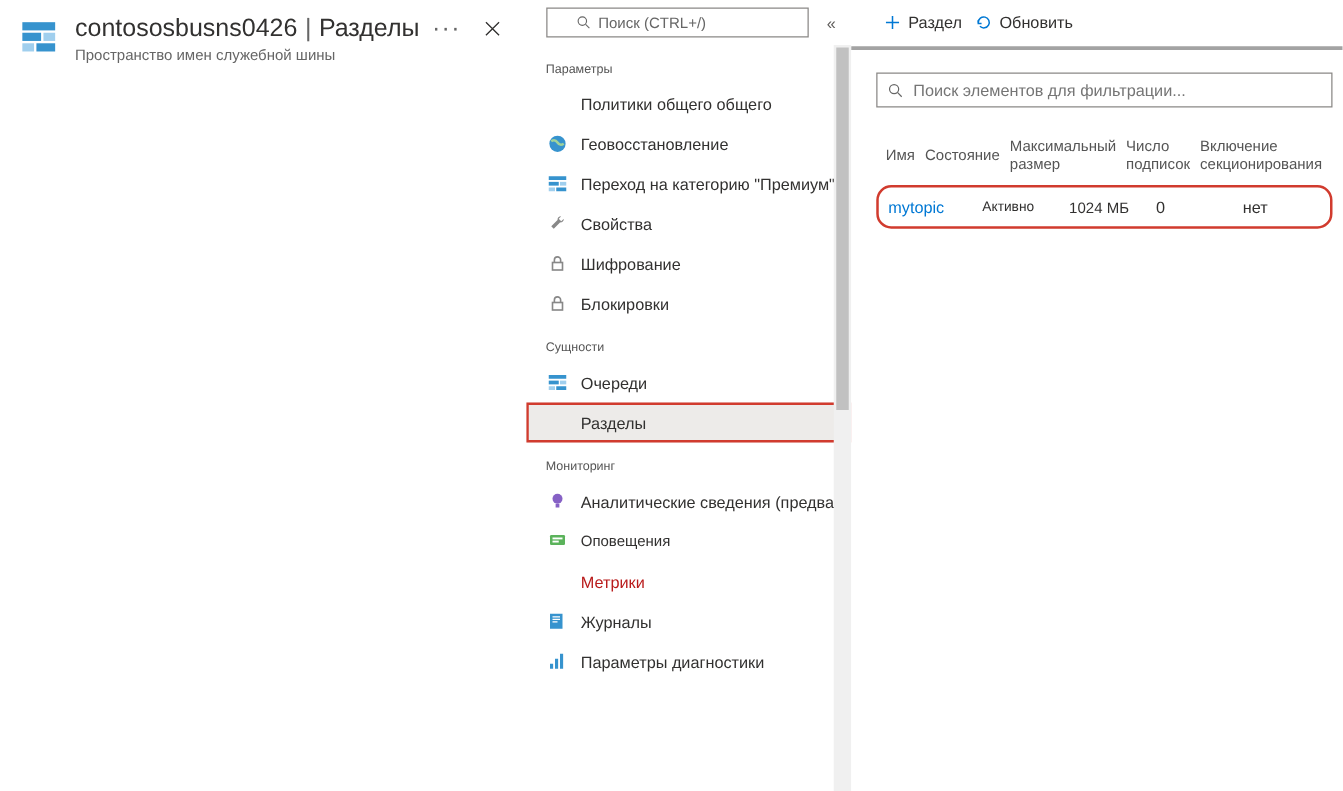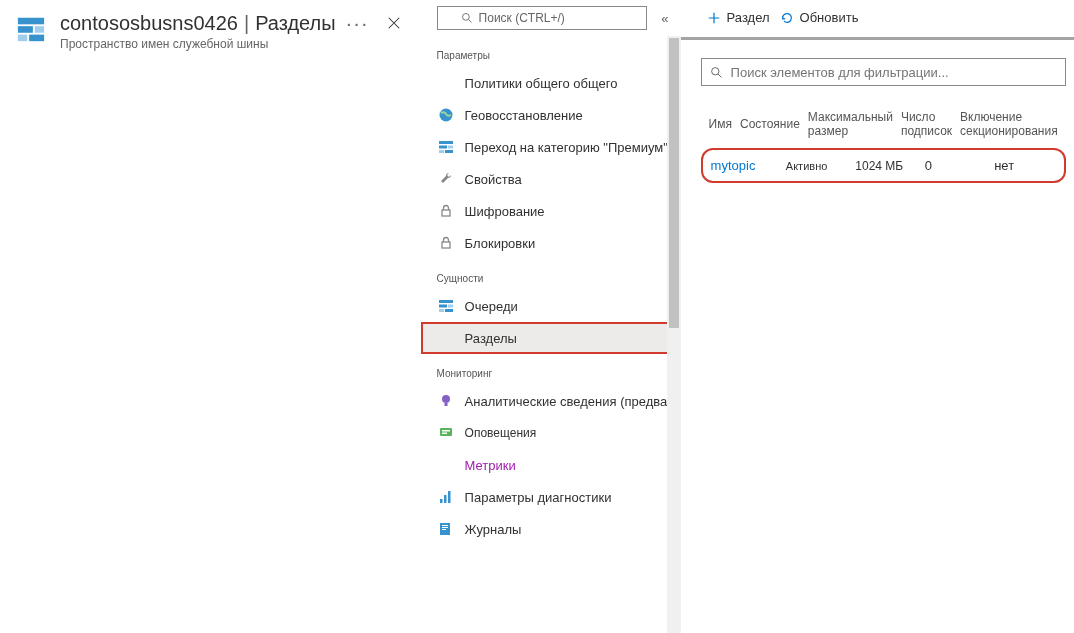--- a/index.html
+++ b/index.html
@@ -120,21 +120,21 @@
     outline-offset: -2px;
   }
   .nav-icon {
     width: 18px; height: 18px;
     flex: 0 0 18px;
     display: inline-flex;
     align-items: center;
     justify-content: center;
   }
   .nav-item.no-icon .nav-icon { visibility: hidden; }
-  .nav-item.metrics .nav-label { color: #a21caf; }
+  .nav-item.metrics .nav-label { color: #b91c1c; }
   .scrollbar-track {
     position: absolute;
     right: 0; top: 0; bottom: 0;
     width: 14px;
     background: #f0f0f0;
   }
   .scrollbar-thumb {
     position: absolute;
     top: 2px; left: 2px;
     width: 10px;
@@ -355,37 +355,37 @@
             </span>
             <span class="nav-label" style="font-size:12px;">Оповещения</span>
           </div>
           <div class="nav-item no-icon metrics">
             <span class="nav-icon"></span>
             <span class="nav-label">Метрики</span>
           </div>
           <div class="nav-item">
             <span class="nav-icon">
               <svg viewBox="0 0 16 16" width="16" height="16">
-                  <rect x="2" y="10" width="2.5" height="4" fill="#3693ce"></rect>
-                  <rect x="6" y="6" width="2.5" height="8" fill="#3693ce"></rect>
-                  <rect x="10" y="2" width="2.5" height="12" fill="#3693ce"></rect>
-                </svg>
-            </span>
-            <span class="nav-label">Параметры диагностики</span>
-          </div>
-          <div class="nav-item">
-            <span class="nav-icon">
-              <svg viewBox="0 0 16 16" width="16" height="16">
                   <rect x="2" y="2" width="10" height="12" fill="#3693ce"></rect>
                   <rect x="4" y="4" width="6" height="1" fill="#fff"></rect>
                   <rect x="4" y="6" width="6" height="1" fill="#fff"></rect>
                   <rect x="4" y="8" width="4" height="1" fill="#fff"></rect>
                 </svg>
             </span>
             <span class="nav-label">Журналы</span>
+          </div>
+          <div class="nav-item">
+            <span class="nav-icon">
+              <svg viewBox="0 0 16 16" width="16" height="16">
+                  <rect x="2" y="10" width="2.5" height="4" fill="#3693ce"></rect>
+                  <rect x="6" y="6" width="2.5" height="8" fill="#3693ce"></rect>
+                  <rect x="10" y="2" width="2.5" height="12" fill="#3693ce"></rect>
+                </svg>
+            </span>
+            <span class="nav-label">Параметры диагностики</span>
           </div>
 
         </div>
         <div class="scrollbar-track">
           <div class="scrollbar-thumb"></div>
         </div>
       </div>
     </div>
 
     <div class="main">

